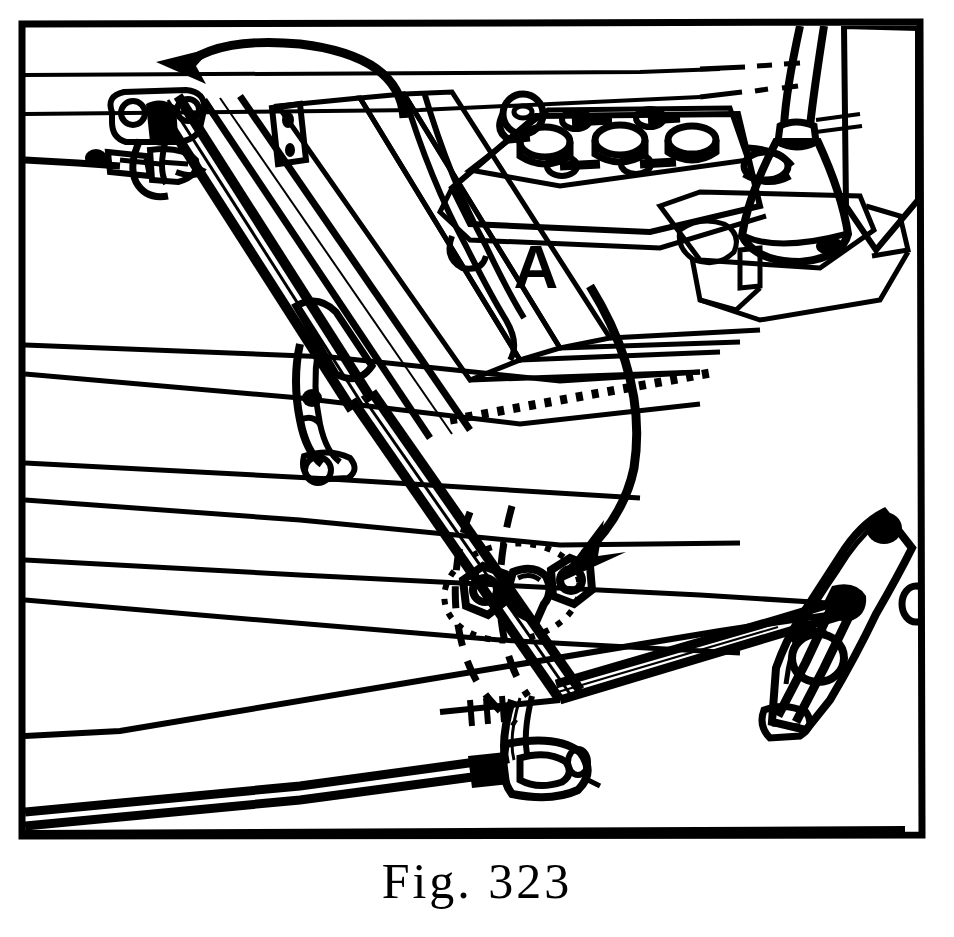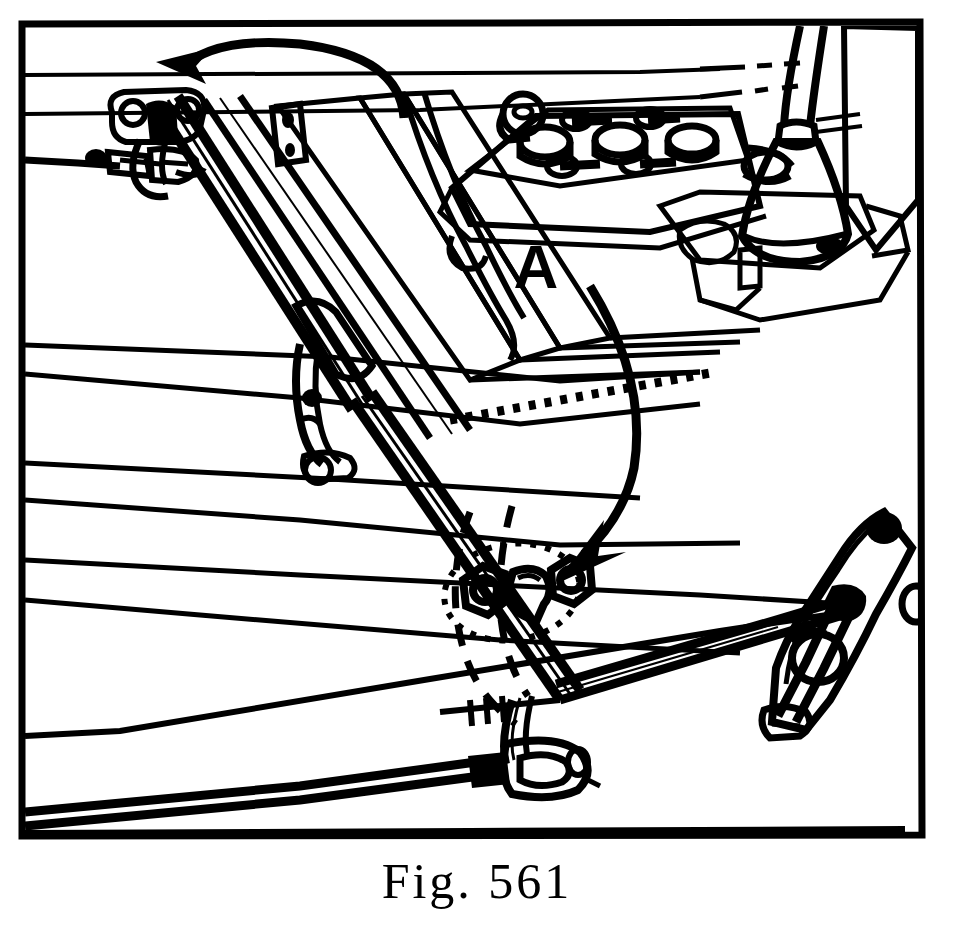--- a/index.html
+++ b/index.html
@@ -323,16 +323,16 @@
           <path d="M156,62 L212,48 L196,66 L206,84 Z" fill="#000000"></path>
         </g>
 
         <text x="536" y="288" font-family="Liberation Sans, sans-serif" font-size="62" font-weight="bold" text-anchor="middle" fill="#000000">A</text>
 
       </g>
     </svg>
   </div>
 
   <div id="caption">
-    <span class="cap-word">Fig. 561</span>
+    <span class="cap-word">Fig. 323</span>
   </div>
 
 </div>
 
 </body></html>

